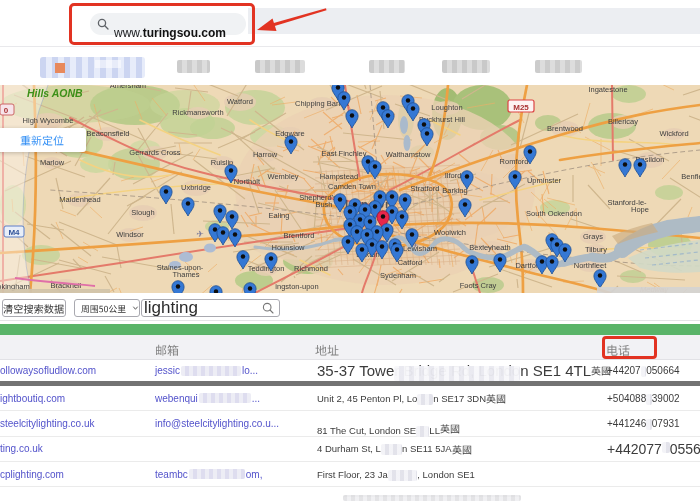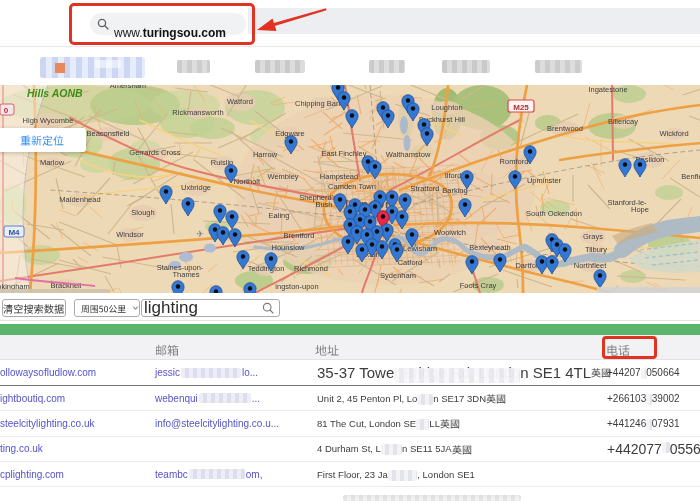--- a/index.html
+++ b/index.html
@@ -943,21 +943,21 @@
       </svg></div>
 <div class="abs" style="left:315px;top:6px"><svg width="24.0" height="17.4" viewBox="0 -13.92 24.0 17.38">
         <path fill="#808080" d="M5.148 -8.964V-5.676L3.852 -5.136L4.188 -4.332L5.148 -4.74V-0.9480000000000001C5.148 0.36 5.5440000000000005 0.684 6.924 0.684C7.236 0.684 9.552 0.684 9.888 0.684C11.136000000000001 0.684 11.436 0.156 11.568 -1.5C11.328 -1.536 10.968 -1.68 10.764 -1.836C10.68 -0.456 10.56 -0.132 9.852 -0.132C9.372 -0.132 7.356 -0.132 6.96 -0.132C6.156 -0.132 6.0120000000000005 -0.264 6.0120000000000005 -0.924V-5.112L7.62 -5.796V-1.716H8.472V-6.156L10.152000000000001 -6.876C10.152000000000001 -4.944 10.128 -3.612 10.068 -3.3240000000000003C10.008000000000001 -3.048 9.9 -3.0 9.708 -3.0C9.588000000000001 -3.0 9.192 -3.0 8.904 -3.024C9.012 -2.82 9.084 -2.472 9.120000000000001 -2.232C9.456 -2.232 9.936 -2.232 10.248 -2.328C10.608 -2.412 10.836 -2.628 10.908 -3.12C10.992 -3.588 11.016 -5.388 11.016 -7.644L11.064 -7.812L10.428 -8.052L10.26 -7.92L10.08 -7.752L8.472 -7.08V-10.08H7.62V-6.72L6.0120000000000005 -6.048V-8.964ZM0.396 -1.848 0.756 -0.9480000000000001C1.812 -1.416 3.18 -2.028 4.464 -2.628L4.26 -3.432L2.892 -2.856V-6.336H4.308V-7.188H2.892V-9.936H2.04V-7.188H0.504V-6.336H2.04V-2.496C1.416 -2.244 0.852 -2.016 0.396 -1.848Z M17.208 -7.452V-0.336H15.744V0.528H23.544V-0.336H20.772V-5.0520000000000005H23.364V-5.928H20.772V-9.996H19.86V-0.336H18.096V-7.452ZM12.408 -1.956 12.744 -1.068C13.872 -1.524 15.347999999999999 -2.148 16.716 -2.748L16.560000000000002 -3.54L15.024000000000001 -2.94V-6.336H16.596V-7.188H15.024000000000001V-9.924H14.184000000000001V-7.188H12.54V-6.336H14.184000000000001V-2.616C13.512 -2.352 12.9 -2.124 12.408 -1.956Z"></path>
       </svg></div>
 <div class="abs" style="left:606px;top:6px"><svg width="24.0" height="17.4" viewBox="0 -13.92 24.0 17.38">
         <path fill="#808080" d="M5.424 -4.896V-3.168H2.448V-4.896ZM6.372 -4.896H9.456V-3.168H6.372ZM5.424 -5.736H2.448V-7.452H5.424ZM6.372 -5.736V-7.452H9.456V-5.736ZM1.512 -8.34V-1.548H2.448V-2.2920000000000003H5.424V-1.02C5.424 0.384 5.82 0.756 7.164000000000001 0.756C7.464 0.756 9.492 0.756 9.816 0.756C11.1 0.756 11.388 0.12 11.544 -1.704C11.268 -1.776 10.884 -1.944 10.644 -2.112C10.56 -0.552 10.44 -0.156 9.768 -0.156C9.336 -0.156 7.5840000000000005 -0.156 7.224 -0.156C6.5040000000000004 -0.156 6.372 -0.3 6.372 -0.996V-2.2920000000000003H10.38V-8.34H6.372V-10.056000000000001H5.424V-8.34Z M13.188 -9.216000000000001C13.8 -8.676 14.568 -7.908 14.916 -7.416L15.54 -8.064C15.156 -8.532 14.376 -9.252 13.764 -9.768ZM17.004 -3.516V0.96H17.892V0.468H21.875999999999998V0.912H22.811999999999998V-3.516H20.34V-5.532H23.508000000000003V-6.384H20.34V-8.700000000000001C21.276 -8.868 22.164 -9.06 22.872 -9.276L22.247999999999998 -9.996C20.880000000000003 -9.552 18.444 -9.18 16.368000000000002 -8.964C16.464 -8.76 16.584 -8.424 16.631999999999998 -8.22C17.52 -8.304 18.492 -8.412 19.428 -8.556000000000001V-6.384H16.38V-5.532H19.428V-3.516ZM17.892 -0.34800000000000003V-2.688H21.875999999999998V-0.34800000000000003ZM12.516 -6.312V-5.448H14.196V-1.26C14.196 -0.6960000000000001 13.776 -0.252 13.548 -0.084C13.716 0.084 13.98 0.432 14.076 0.624C14.256 0.384 14.58 0.12 16.631999999999998 -1.488C16.524 -1.6560000000000001 16.356 -2.004 16.272 -2.232L15.048 -1.296V-6.312Z"></path>
       </svg></div>
 </div>
 <div class="abs" style="left:602px;top:336px;width:55px;height:23px;border:3px solid #e23322;border-radius:4px"></div>
 
-<div style="position:absolute;left:0;top:360.5px;width:700px;height:25.4px;border-bottom:1px solid #737373">
+<div style="position:absolute;left:0;top:360.5px;width:700px;height:25.4px;border-bottom:5px solid #737373">
 <div style="position:absolute;left:0;top:0;height:100%;display:flex;align-items:center;color:#5353cb;font-size:10px">ollowaysofludlow.com</div>
 <div style="position:absolute;left:155px;top:0;height:100%;display:flex;align-items:center;color:#5353cb;font-size:10px">
       <span>jessic</span>
       <span style="display:inline-block;vertical-align:middle;width:60px;height:10px;border-radius:2px;background:repeating-linear-gradient(90deg,#ededf5 0 4px,#deddef 4px 8px),repeating-linear-gradient(0deg,rgba(255,255,255,0.6) 0 3px,rgba(0,0,0,0.02) 3px 6px);margin:0 1px;"></span>
       <span>lo...</span>
     </div>
 <div style="position:absolute;left:317px;top:0;height:100%;display:flex;align-items:center;color:#3c3c3c;white-space:nowrap;font-size:15px">
       <span>35-37 Towe</span>
       <span style="position:relative;display:inline-block"><span>r Bridge Rd, Londo</span><span style="position:absolute;left:0;top:4px;right:0;bottom:-2px;border-radius:2px;background:repeating-linear-gradient(90deg,rgba(247,247,250,0.96) 0 5px,rgba(233,233,240,0.96) 5px 10px)"></span></span>
       <span>n SE1 4TL</span>
@@ -980,31 +980,31 @@
     </div>
 <div style="position:absolute;left:317px;top:0;height:100%;display:flex;align-items:center;color:#3c3c3c;white-space:nowrap;font-size:9.5px">
       <span>Unit 2, 45 Penton Pl, Lo</span>
       <span style="position:relative;display:inline-block"><span style="color:transparent">ndo</span><span style="position:absolute;left:0;top:1px;right:0;height:11px;border-radius:2px;background:repeating-linear-gradient(90deg,rgba(243,243,247,0.97) 0 4px,rgba(226,226,234,0.97) 4px 8px)"></span></span>
       <span>n SE17 3DN</span>
       <svg style="vertical-align:-2.5px" width="20.0" height="14.5" viewBox="0 -11.60 20.0 14.48">
         <path fill="#3c3c3c" d="M4.57 -6.2700000000000005V-5.12H1.6V-2.7800000000000002H0.5700000000000001V-2.07H4.3100000000000005C3.91 -1.18 2.88 -0.37 0.38 0.19C0.55 0.36 0.75 0.66 0.84 0.8200000000000001C3.45 0.19 4.58 -0.75 5.05 -1.81C5.8500000000000005 -0.35000000000000003 7.21 0.47000000000000003 9.21 0.8200000000000001C9.31 0.61 9.52 0.3 9.69 0.14C7.76 -0.13 6.41 -0.8300000000000001 5.69 -2.07H9.450000000000001V-2.7800000000000002H8.46V-5.12H5.3500000000000005V-6.2700000000000005ZM2.32 -2.7800000000000002V-4.46H4.57V-3.5100000000000002C4.57 -3.27 4.5600000000000005 -3.02 4.5200000000000005 -2.7800000000000002ZM7.71 -2.7800000000000002H5.3100000000000005C5.34 -3.02 5.3500000000000005 -3.2600000000000002 5.3500000000000005 -3.5V-4.46H7.71ZM6.4 -8.4V-7.48H3.5500000000000003V-8.4H2.81V-7.48H0.6900000000000001V-6.8H2.81V-5.75H3.5500000000000003V-6.8H6.4V-5.75H7.15V-6.8H9.28V-7.48H7.15V-8.4Z M16.25 -6.76C16.64 -6.57 17.1 -6.2700000000000005 17.33 -6.04L17.69 -6.44C17.46 -6.67 16.990000000000002 -6.95 16.6 -7.12ZM11.98 -1.85 12.09 -1.27C12.92 -1.43 13.98 -1.6400000000000001 15.030000000000001 -1.85L15.0 -2.38C13.879999999999999 -2.17 12.75 -1.97 11.98 -1.85ZM12.97 -4.2700000000000005H14.120000000000001V-3.25H12.97ZM12.44 -4.73V-2.79H14.67V-4.73ZM15.04 -7.01 15.120000000000001 -5.93H12.08V-5.37H15.17C15.280000000000001 -4.23 15.45 -3.19 15.719999999999999 -2.39C15.3 -1.86 14.79 -1.42 14.2 -1.08C14.34 -0.97 14.56 -0.73 14.64 -0.61C15.129999999999999 -0.93 15.58 -1.31 15.969999999999999 -1.76C16.240000000000002 -1.22 16.57 -0.87 17.009999999999998 -0.78C17.54 -0.59 17.89 -0.98 18.03 -2.08C17.89 -2.14 17.66 -2.3000000000000003 17.53 -2.43C17.47 -1.77 17.37 -1.35 17.23 -1.3800000000000001C16.9 -1.43 16.63 -1.78 16.41 -2.32C16.9 -3.0100000000000002 17.27 -3.83 17.53 -4.78L16.92 -4.9C16.75 -4.22 16.5 -3.6 16.17 -3.06C16.009999999999998 -3.71 15.879999999999999 -4.51 15.8 -5.37H17.94V-5.93H15.75L15.68 -7.01ZM10.82 -7.94V0.8300000000000001H11.54V0.36H18.439999999999998V0.8300000000000001H19.18V-7.94ZM11.54 -0.32V-7.25H18.439999999999998V-0.32Z"></path>
       </svg>
     </div>
 <div style="position:absolute;left:607px;top:0;height:100%;display:flex;align-items:center;color:#3c3c3c;font-size:10px">
-      <span>+266103</span>
+      <span>+504088</span>
       <span style="position:relative;display:inline-block"><span style="color:transparent">8</span><span style="position:absolute;left:0;top:1px;right:0;height:11px;border-radius:2px;background:repeating-linear-gradient(90deg,rgba(243,243,247,0.97) 0 4px,rgba(226,226,234,0.97) 4px 8px)"></span></span>
       <span>39002</span>
     </div>
 </div>
 <div style="position:absolute;left:0;top:411.3px;width:700px;height:25.4px;border-bottom:1px solid #ebebeb">
 <div style="position:absolute;left:0;top:0;height:100%;display:flex;align-items:center;color:#5353cb;font-size:10px">steelcitylighting.co.uk</div>
 <div style="position:absolute;left:155px;top:0;height:100%;display:flex;align-items:center;color:#5353cb;font-size:10px">
       <span>info@steelcitylighting.co.u...</span>
     </div>
-<div style="position:absolute;left:317px;top:0;height:100%;display:flex;align-items:center;color:#3c3c3c;white-space:nowrap;font-size:9.5px">
+<div style="position:absolute;left:317px;top:0;height:100%;display:flex;align-items:flex-end;color:#3c3c3c;white-space:nowrap;font-size:9.5px">
       <span>81 The Cut, London SE</span>
       <span style="position:relative;display:inline-block"><span style="color:transparent">1 8</span><span style="position:absolute;left:0;top:1px;right:0;height:11px;border-radius:2px;background:repeating-linear-gradient(90deg,rgba(243,243,247,0.97) 0 4px,rgba(226,226,234,0.97) 4px 8px)"></span></span>
       <span>LL</span>
       <svg style="vertical-align:-2.5px" width="20.0" height="14.5" viewBox="0 -11.60 20.0 14.48">
         <path fill="#3c3c3c" d="M4.57 -6.2700000000000005V-5.12H1.6V-2.7800000000000002H0.5700000000000001V-2.07H4.3100000000000005C3.91 -1.18 2.88 -0.37 0.38 0.19C0.55 0.36 0.75 0.66 0.84 0.8200000000000001C3.45 0.19 4.58 -0.75 5.05 -1.81C5.8500000000000005 -0.35000000000000003 7.21 0.47000000000000003 9.21 0.8200000000000001C9.31 0.61 9.52 0.3 9.69 0.14C7.76 -0.13 6.41 -0.8300000000000001 5.69 -2.07H9.450000000000001V-2.7800000000000002H8.46V-5.12H5.3500000000000005V-6.2700000000000005ZM2.32 -2.7800000000000002V-4.46H4.57V-3.5100000000000002C4.57 -3.27 4.5600000000000005 -3.02 4.5200000000000005 -2.7800000000000002ZM7.71 -2.7800000000000002H5.3100000000000005C5.34 -3.02 5.3500000000000005 -3.2600000000000002 5.3500000000000005 -3.5V-4.46H7.71ZM6.4 -8.4V-7.48H3.5500000000000003V-8.4H2.81V-7.48H0.6900000000000001V-6.8H2.81V-5.75H3.5500000000000003V-6.8H6.4V-5.75H7.15V-6.8H9.28V-7.48H7.15V-8.4Z M16.25 -6.76C16.64 -6.57 17.1 -6.2700000000000005 17.33 -6.04L17.69 -6.44C17.46 -6.67 16.990000000000002 -6.95 16.6 -7.12ZM11.98 -1.85 12.09 -1.27C12.92 -1.43 13.98 -1.6400000000000001 15.030000000000001 -1.85L15.0 -2.38C13.879999999999999 -2.17 12.75 -1.97 11.98 -1.85ZM12.97 -4.2700000000000005H14.120000000000001V-3.25H12.97ZM12.44 -4.73V-2.79H14.67V-4.73ZM15.04 -7.01 15.120000000000001 -5.93H12.08V-5.37H15.17C15.280000000000001 -4.23 15.45 -3.19 15.719999999999999 -2.39C15.3 -1.86 14.79 -1.42 14.2 -1.08C14.34 -0.97 14.56 -0.73 14.64 -0.61C15.129999999999999 -0.93 15.58 -1.31 15.969999999999999 -1.76C16.240000000000002 -1.22 16.57 -0.87 17.009999999999998 -0.78C17.54 -0.59 17.89 -0.98 18.03 -2.08C17.89 -2.14 17.66 -2.3000000000000003 17.53 -2.43C17.47 -1.77 17.37 -1.35 17.23 -1.3800000000000001C16.9 -1.43 16.63 -1.78 16.41 -2.32C16.9 -3.0100000000000002 17.27 -3.83 17.53 -4.78L16.92 -4.9C16.75 -4.22 16.5 -3.6 16.17 -3.06C16.009999999999998 -3.71 15.879999999999999 -4.51 15.8 -5.37H17.94V-5.93H15.75L15.68 -7.01ZM10.82 -7.94V0.8300000000000001H11.54V0.36H18.439999999999998V0.8300000000000001H19.18V-7.94ZM11.54 -0.32V-7.25H18.439999999999998V-0.32Z"></path>
       </svg>
     </div>
 <div style="position:absolute;left:607px;top:0;height:100%;display:flex;align-items:center;color:#3c3c3c;font-size:10px">
       <span>+441246</span>
       <span style="position:relative;display:inline-block"><span style="color:transparent">3</span><span style="position:absolute;left:0;top:1px;right:0;height:11px;border-radius:2px;background:repeating-linear-gradient(90deg,rgba(243,243,247,0.97) 0 4px,rgba(226,226,234,0.97) 4px 8px)"></span></span>

